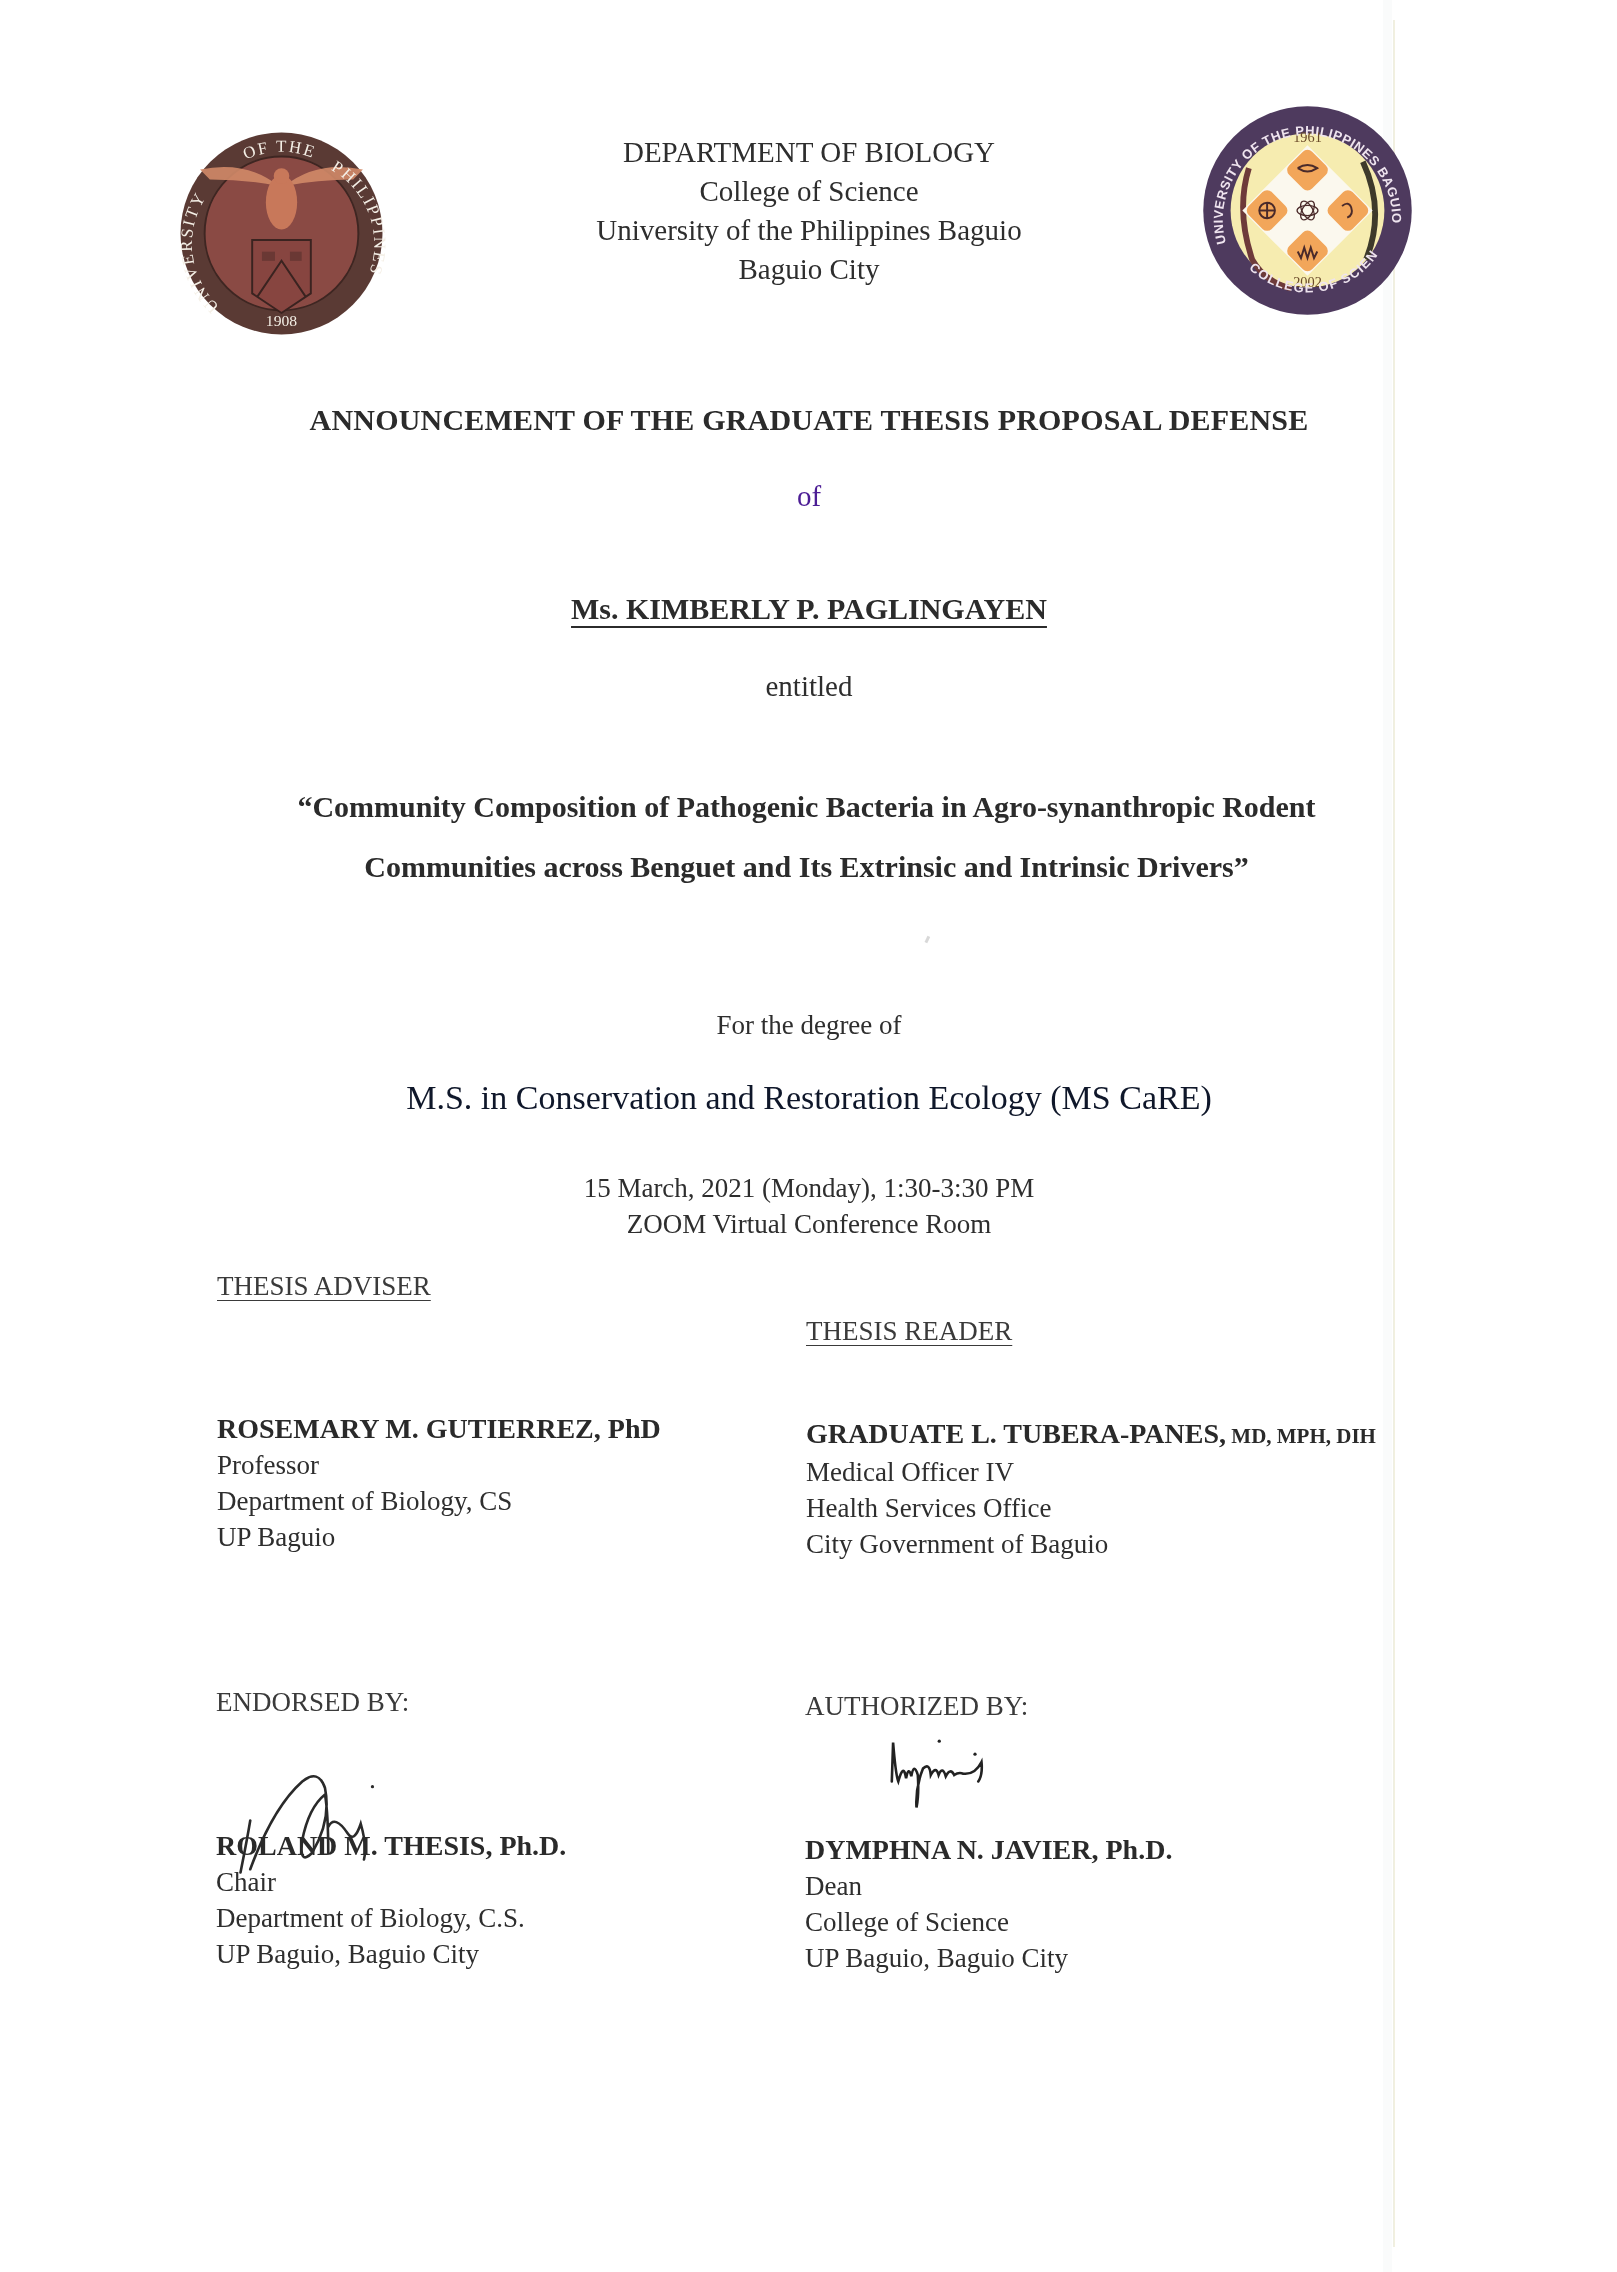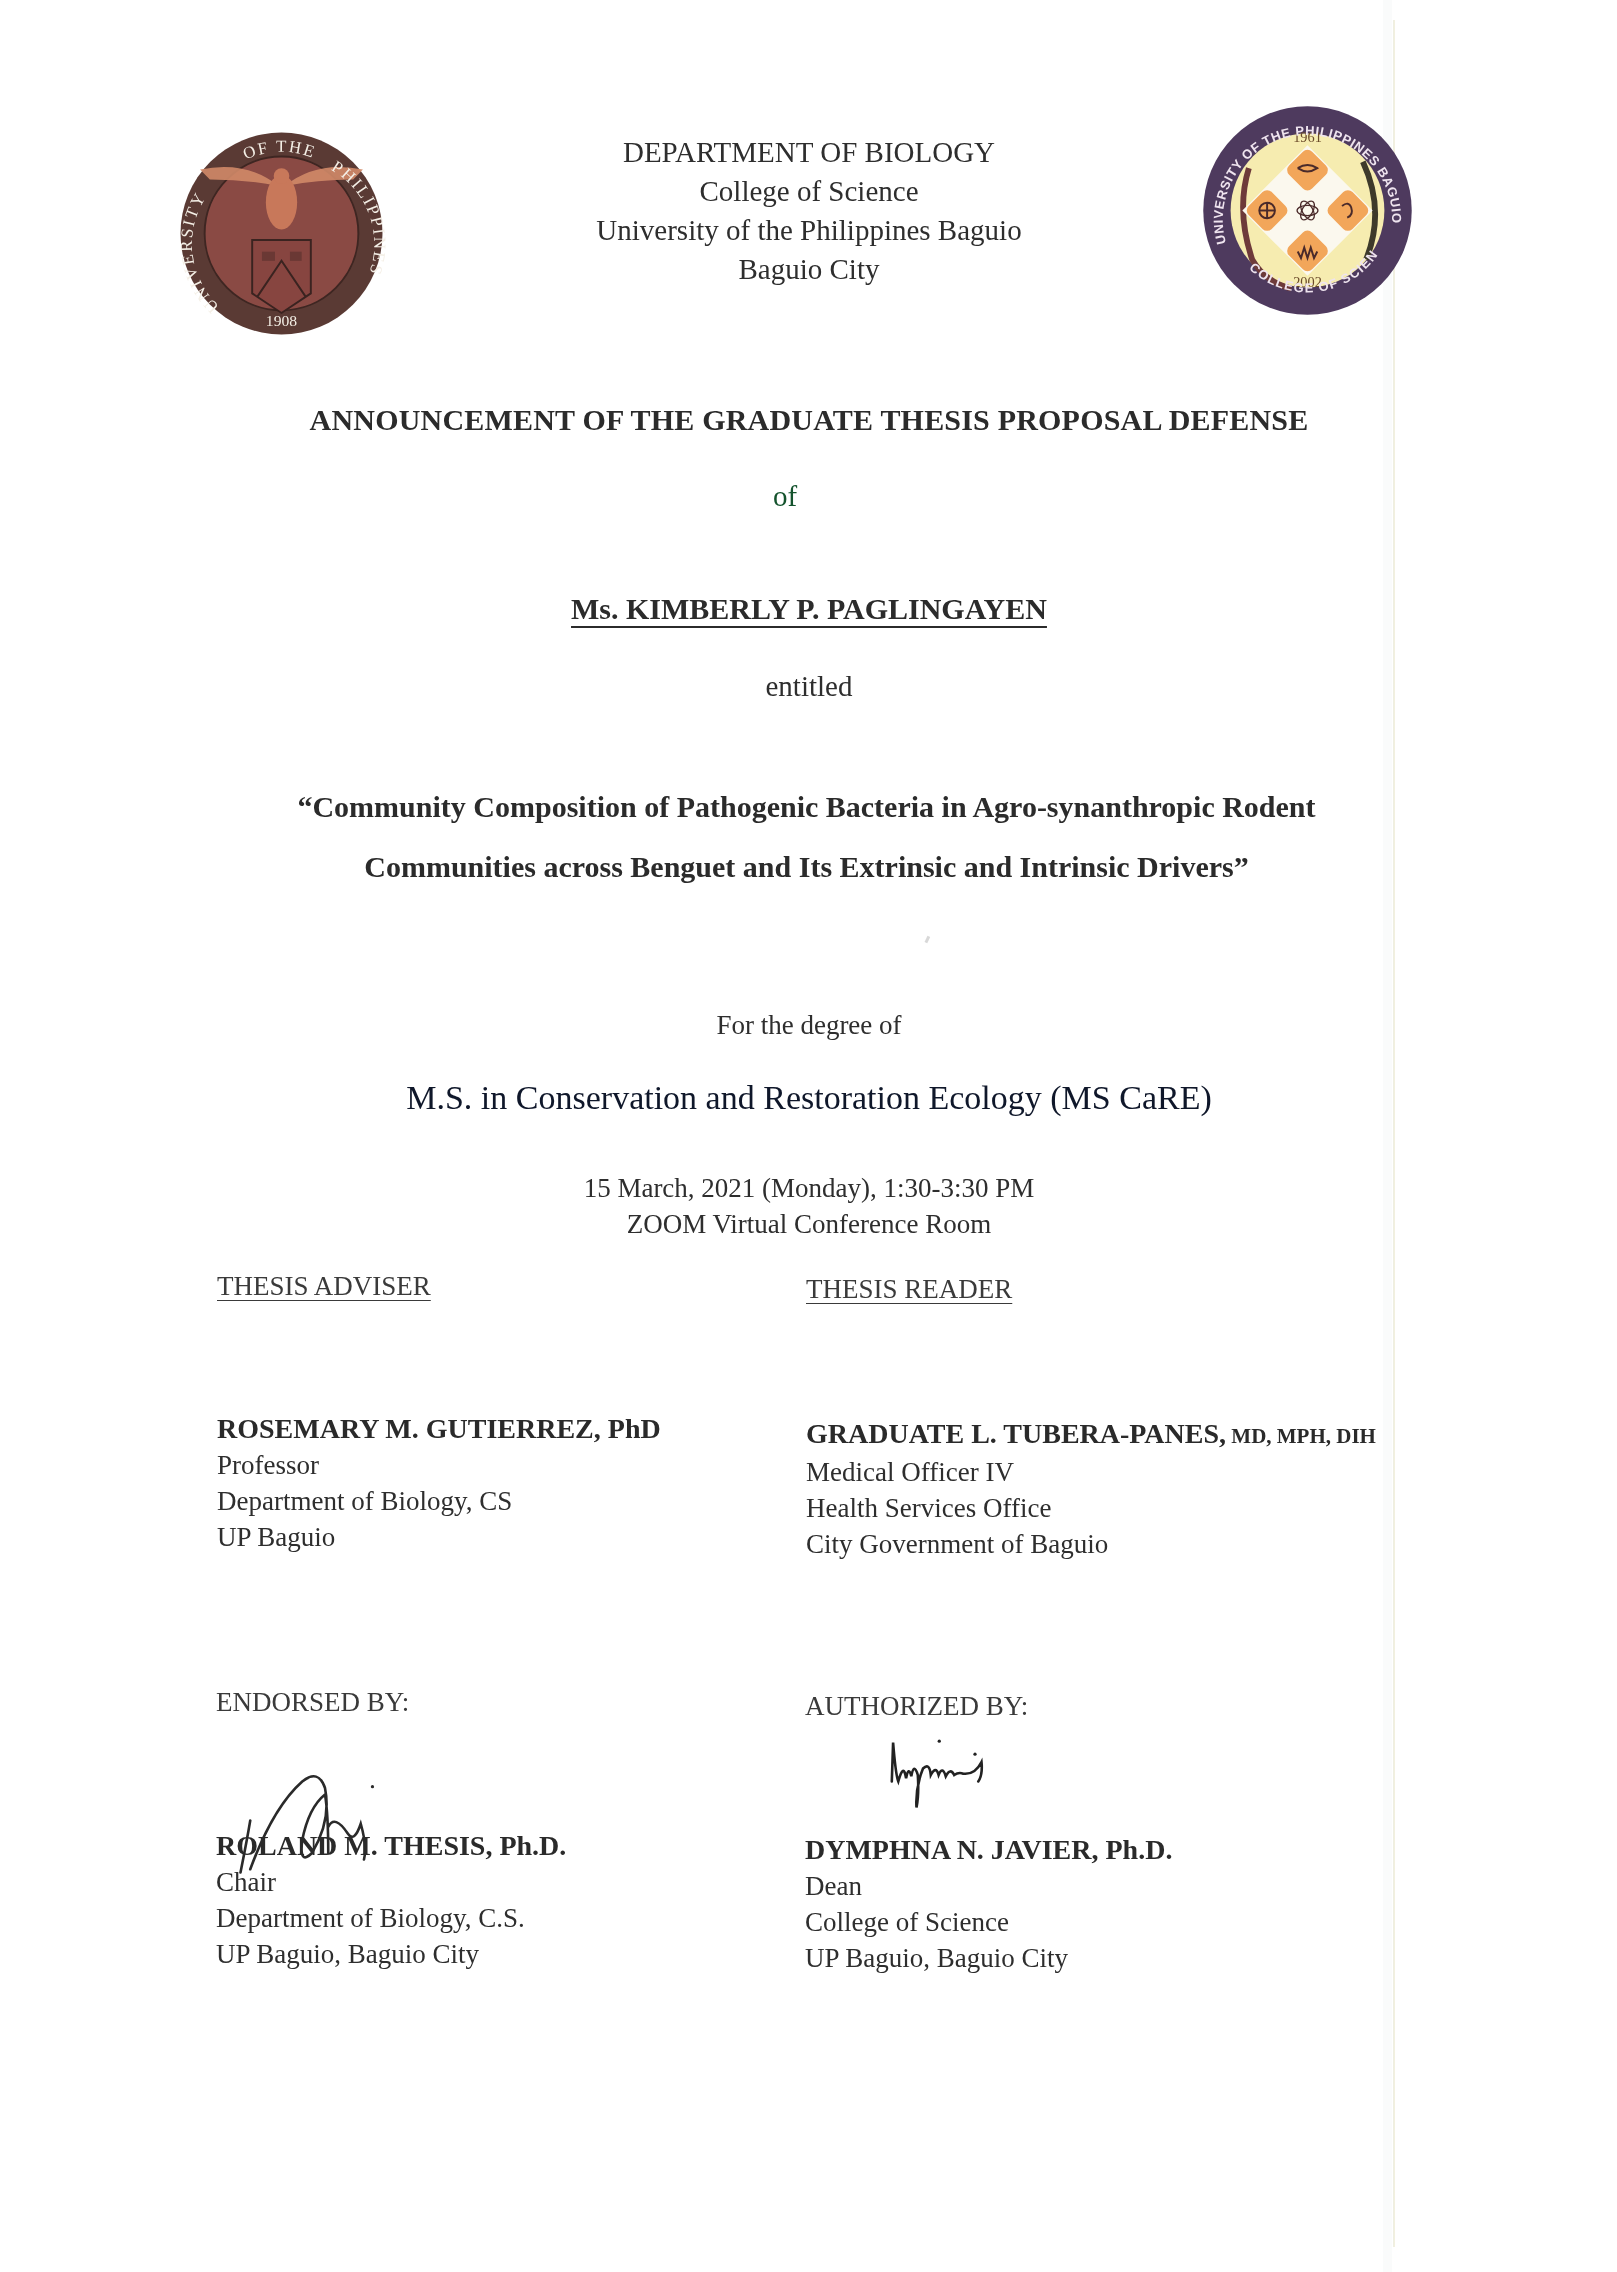--- a/index.html
+++ b/index.html
@@ -67,26 +67,26 @@
       left: 159px; top: 403px;
       width: 1300px;
       text-align: center;
       font-family: "Liberation Serif", serif;
       font-weight: bold;
       font-size: 30px;
       color: #2b2b2b;
       letter-spacing: 0.2px;
     }
     .of-line {
-      left: 720px; top: 480px;
+      left: 744px; top: 480px;
       width: 130px;
       text-align: center;
       font-family: "Liberation Serif", serif;
       font-size: 29px;
-      color: #14532d;
+      color: #4c1d95;
     }
     .candidate {
       left: 484px; top: 592px;
       width: 650px;
       text-align: center;
       font-family: "Liberation Serif", serif;
       font-weight: bold;
       font-size: 30px;
       color: #2b2b2b;
     }
@@ -151,21 +151,21 @@
       font-size: 27px;
       color: #3a3a3a;
       white-space: nowrap;
     }
     .section-label.underline {
       text-decoration: underline;
       text-underline-offset: 5.2px;
       text-decoration-thickness: 1.3px;
     }
     .adviser-label { left: 217px; top: 1271px; }
-    .reader-label { left: 806px; top: 1274px; }
+    .reader-label { left: 806px; top: 1316px; }
 
     .person {
       font-family: "Liberation Serif", serif;
       font-size: 27px;
       line-height: 36px;
       color: #2e2e2e;
       white-space: nowrap;
     }
     .person .pname {
       font-weight: bold;

